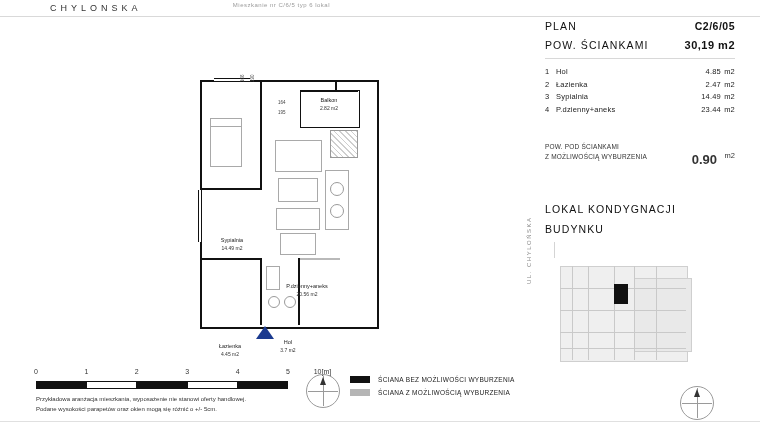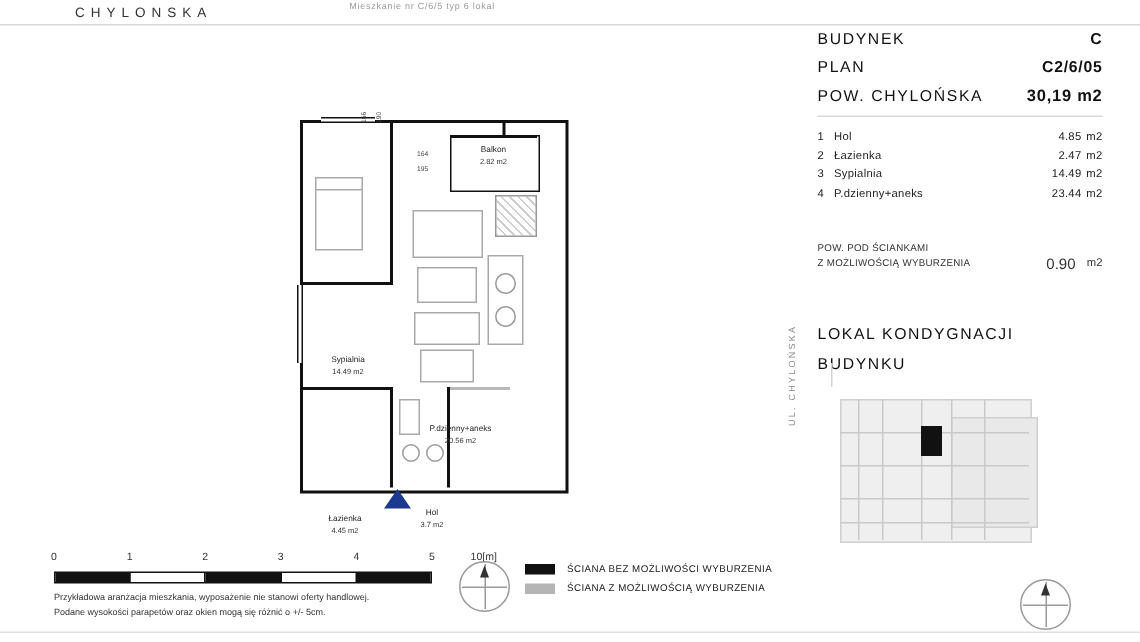--- a/index.html
+++ b/index.html
@@ -34,21 +34,21 @@
 
   .rooms{margin-top:2px;}
   .room{display:flex;font-size:7.5px;color:#222;margin-bottom:3.5px;letter-spacing:.2px;}
   .room .idx{width:11px;color:#222;}
   .room .nm{flex:1;}
   .room .ar{width:48px;text-align:right;}
   .room .un{width:14px;text-align:right;}
 
   .walls-note{margin-top:28px;display:flex;font-size:6.5px;color:#333;line-height:1.55;}
   .walls-note .txt{flex:1;letter-spacing:.2px;}
-  .walls-note .val{width:40px;text-align:right;padding-top:8px;font-size:10px;}
+  .walls-note .val{width:40px;text-align:right;padding-top:8px;font-size:13px;font-weight:bold;}
   .walls-note .unit{width:18px;text-align:right;padding-top:8px;font-size:7.5px;}
 
   .plan-title{margin-top:30px;font-size:10.5px;letter-spacing:1.1px;line-height:1.9;color:#111;}
 
   
   .keyplan{position:absolute;left:548px;top:258px;width:175px;height:110px;}
   .kp-shape{position:absolute;left:12px;top:8px;width:126px;height:94px;
     background:#efefef;border:1px solid #cfcfcf;}
   .kp-shape2{position:absolute;left:86px;top:20px;width:56px;height:72px;
     background:#e9e9e9;border:1px solid #cfcfcf;}
@@ -121,29 +121,25 @@
 
 <div class="page">
 
   <div class="brand">CHYLONSKA</div>
   <div class="brand-sub">Mieszkanie nr C/6/5 typ 6 lokal</div>
   <div class="topline"></div>
 
   <div class="info">
 
     <div class="info-row">
-      <span class="k">BUDYNEK</span>
-      <span class="v">C</span>
-    </div>
-    <div class="info-row">
       <span class="k">PLAN</span>
       <span class="v">C2/6/05</span>
     </div>
     <div class="info-row small">
-      <span class="k">POW. CHYLOŃSKA</span>
+      <span class="k">POW. ŚCIANKAMI</span>
       <span class="v">30,19 m2</span>
     </div>
 
     <div class="info-sep"></div>
 
     <div class="rooms">
       <div class="room">
         <span class="idx">1</span>
         <span class="nm">Hol</span>
         <span class="ar">4.85</span>

